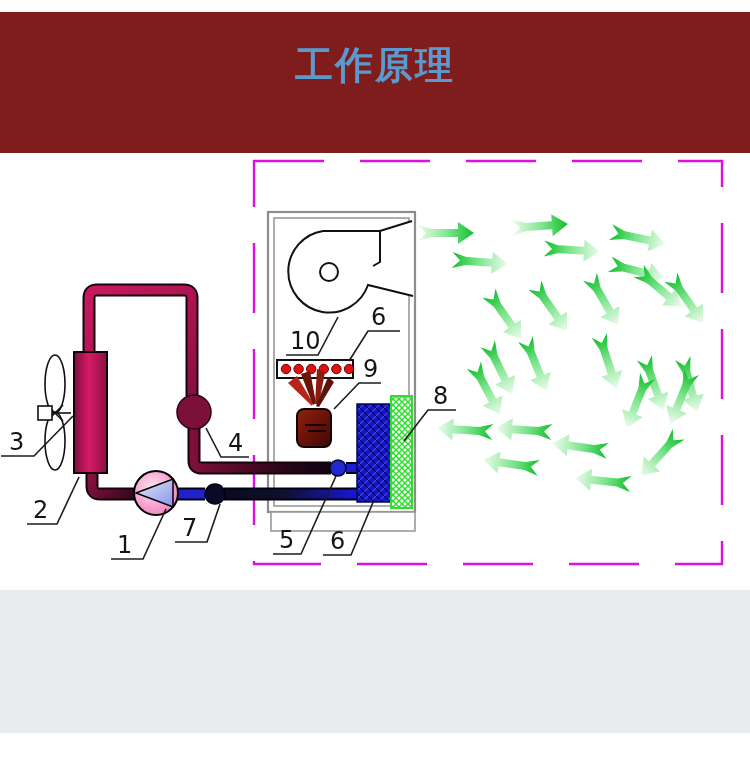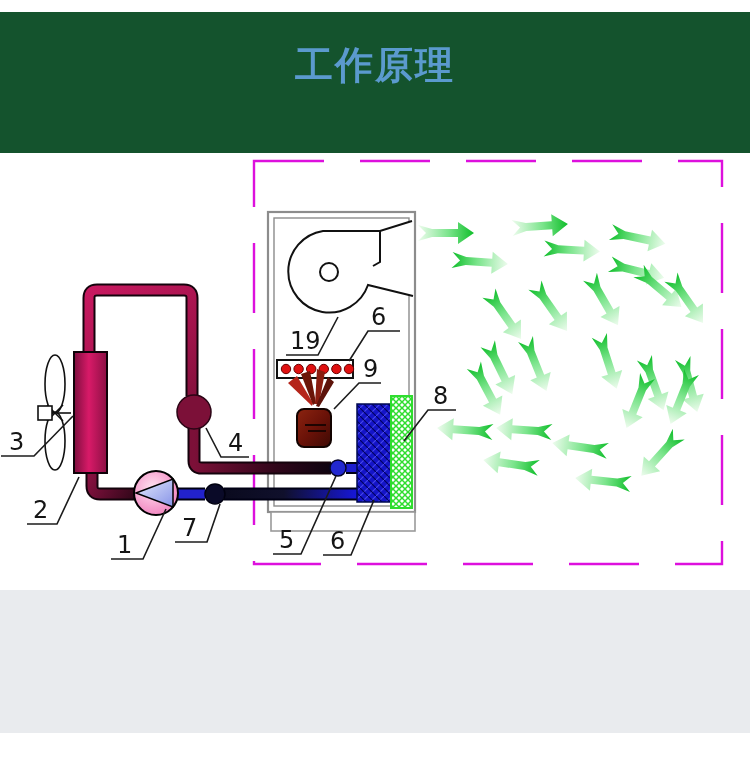--- a/index.html
+++ b/index.html
@@ -3,21 +3,21 @@
 <meta charset="utf-8">
 <style>
   html,body{margin:0;padding:0;}
   body{
     width:750px;height:768px;position:relative;overflow:hidden;
     background:#ffffff;
     font-family:"Liberation Sans","DejaVu Sans",sans-serif;
   }
   .header{
     position:absolute;left:0;top:12px;width:750px;height:141px;
-    background:#14532d;
+    background:#7f1d1d;
   }
   .title{
     position:absolute;left:0;top:28px;width:750px;
     text-align:center;font-size:38px;font-weight:bold;color:#5b9ace;
     letter-spacing:2px;
   }
   .diagram{position:absolute;left:0;top:0;width:750px;height:768px;}
   svg{position:absolute;left:0;top:0;}
   .dlabel{
     position:absolute;color:#141414;font-size:24px;line-height:24px;
@@ -221,21 +221,21 @@
   <span class="dlabel" style="left:117px;top:533px">1</span>
   <span class="dlabel" style="left:33px;top:498px">2</span>
   <span class="dlabel" style="left:9px;top:430px">3</span>
   <span class="dlabel" style="left:228px;top:431px">4</span>
   <span class="dlabel" style="left:279px;top:528px">5</span>
   <span class="dlabel" style="left:330px;top:529px">6</span>
   <span class="dlabel" style="left:182px;top:516px">7</span>
   <span class="dlabel" style="left:433px;top:384px">8</span>
   <span class="dlabel" style="left:363px;top:357px">9</span>
   <span class="dlabel" style="left:371px;top:305px">6</span>
-  <span class="dlabel" style="left:290px;top:329px">19</span>
+  <span class="dlabel" style="left:290px;top:329px">10</span>
 </div>
 
 <div class="legend">
   
   
   
   
   
   
   

